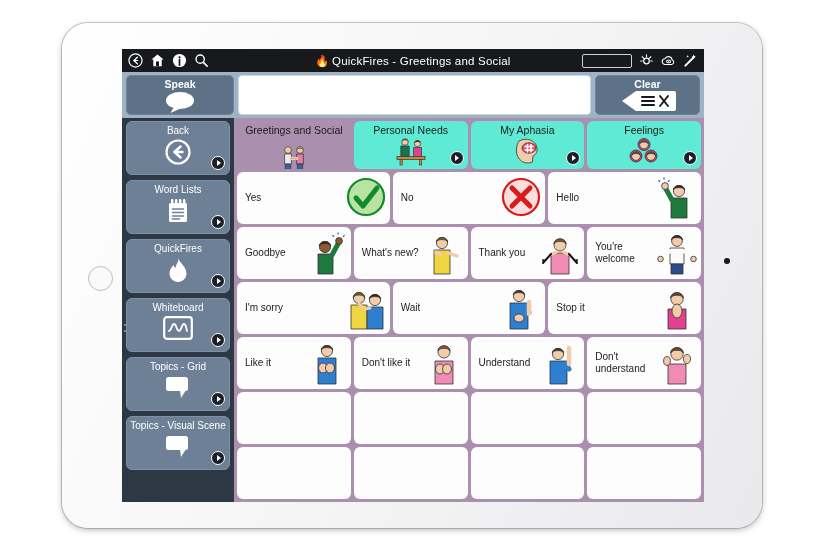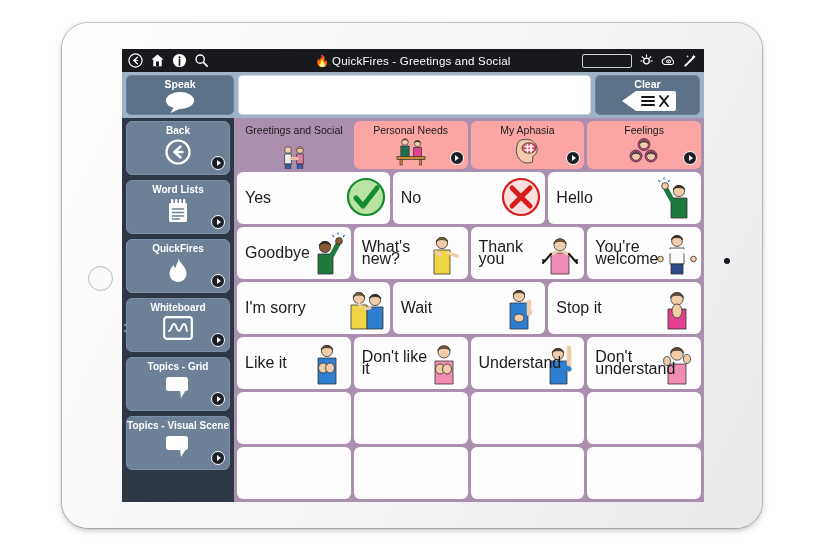--- a/index.html
+++ b/index.html
@@ -67,21 +67,21 @@
   .sidebtn .lbl{font-size:10.5px;line-height:12px;}
   #msgbox{
     flex:1;height:100%;background:#fff;border:1px solid #cfd6de;border-radius:4px;
     box-sizing:border-box;
   }
 
   
   #body{display:flex;height:384px;}
   #sidebar{
     width:112px;background:#2e3744;padding:3px 4px;box-sizing:border-box;
-    display:flex;flex-direction:column;gap:5px;position:relative;font-weight:bold;
+    display:flex;flex-direction:column;gap:5px;position:relative;
   }
   .nav-btn{
     background:#6d8096;border:1px solid #7d90a5;border-radius:6px;color:#fff;
     height:54px;box-sizing:border-box;position:relative;
     display:flex;flex-direction:column;align-items:center;justify-content:flex-start;
     padding-top:3px;
   }
   .nav-btn .lbl{font-size:10px;line-height:12px;white-space:nowrap;}
   .nav-btn .ico{margin-top:2px;}
   .badge{
@@ -100,31 +100,31 @@
     flex:1;background:#ab8fae;padding:3px;box-sizing:border-box;
     display:flex;flex-direction:column;gap:3px;
   }
   .grow{display:flex;gap:3px;flex:1;min-height:0;}
   .cell{
     flex:1;background:#fdfdfd;border-radius:6px;position:relative;box-sizing:border-box;
     display:flex;align-items:center;overflow:hidden;
   }
   .cell.empty{background:#fdfdfd;}
   .cell .txt{
-    font-size:16px;color:#1b1b1b;line-height:12px;padding-left:8px;
+    font-size:10px;color:#1b1b1b;line-height:12px;padding-left:8px;
     max-width:58%;z-index:2;
   }
   .cell .art{
     position:absolute;right:4px;top:50%;transform:translateY(-50%);
     width:40px;height:42px;
   }
   
   .catrow{height:48px;flex:none;display:flex;gap:3px;}
   .cat{
-    flex:1;background:#fca5a5;border-radius:6px;position:relative;box-sizing:border-box;
+    flex:1;background:#5eead4;border-radius:6px;position:relative;box-sizing:border-box;
     display:flex;flex-direction:column;align-items:center;padding-top:3px;overflow:hidden;
   }
   .cat.active{background:transparent;gap:8px;}
   .cat .lbl{font-size:10.5px;color:#1b1b1b;line-height:12px;text-align:center;}
   .cat .art{position:relative;margin-top:1px;width:34px;height:30px;}
   .cat .badge{background:#1b1f26;border-color:#ffffff;}
 
   svg{display:block;overflow:visible;}
 </style>
 </head>

